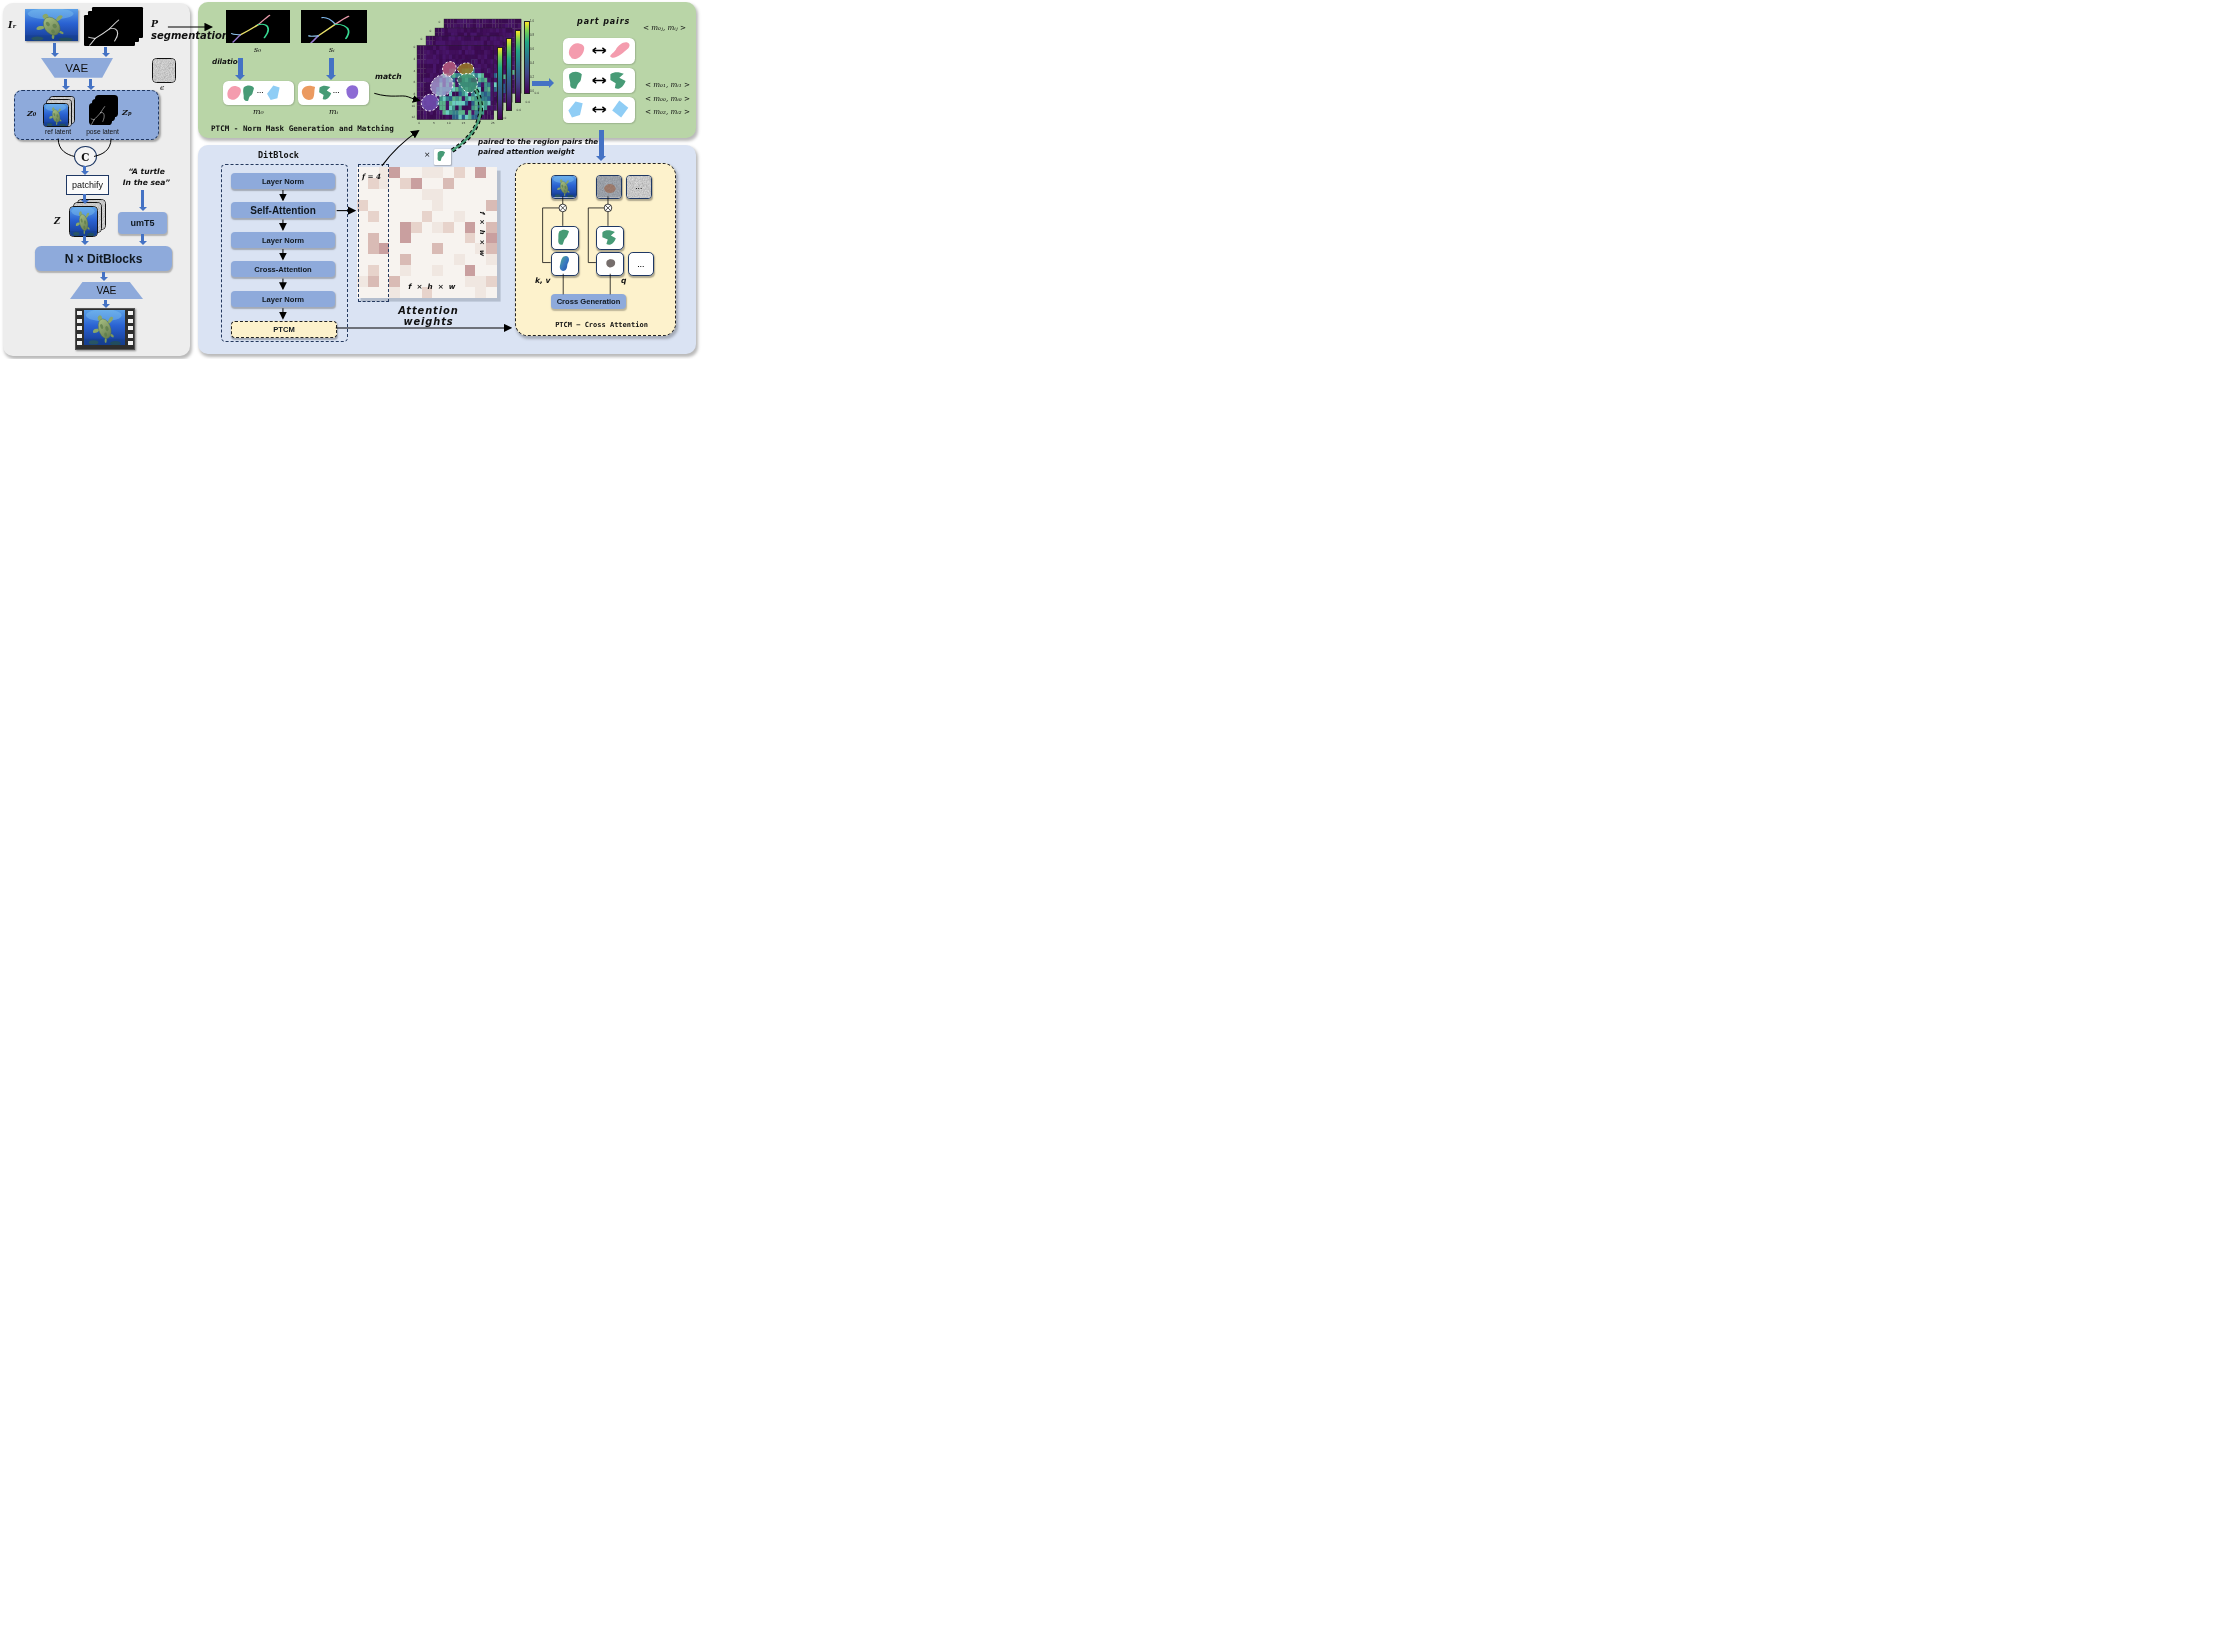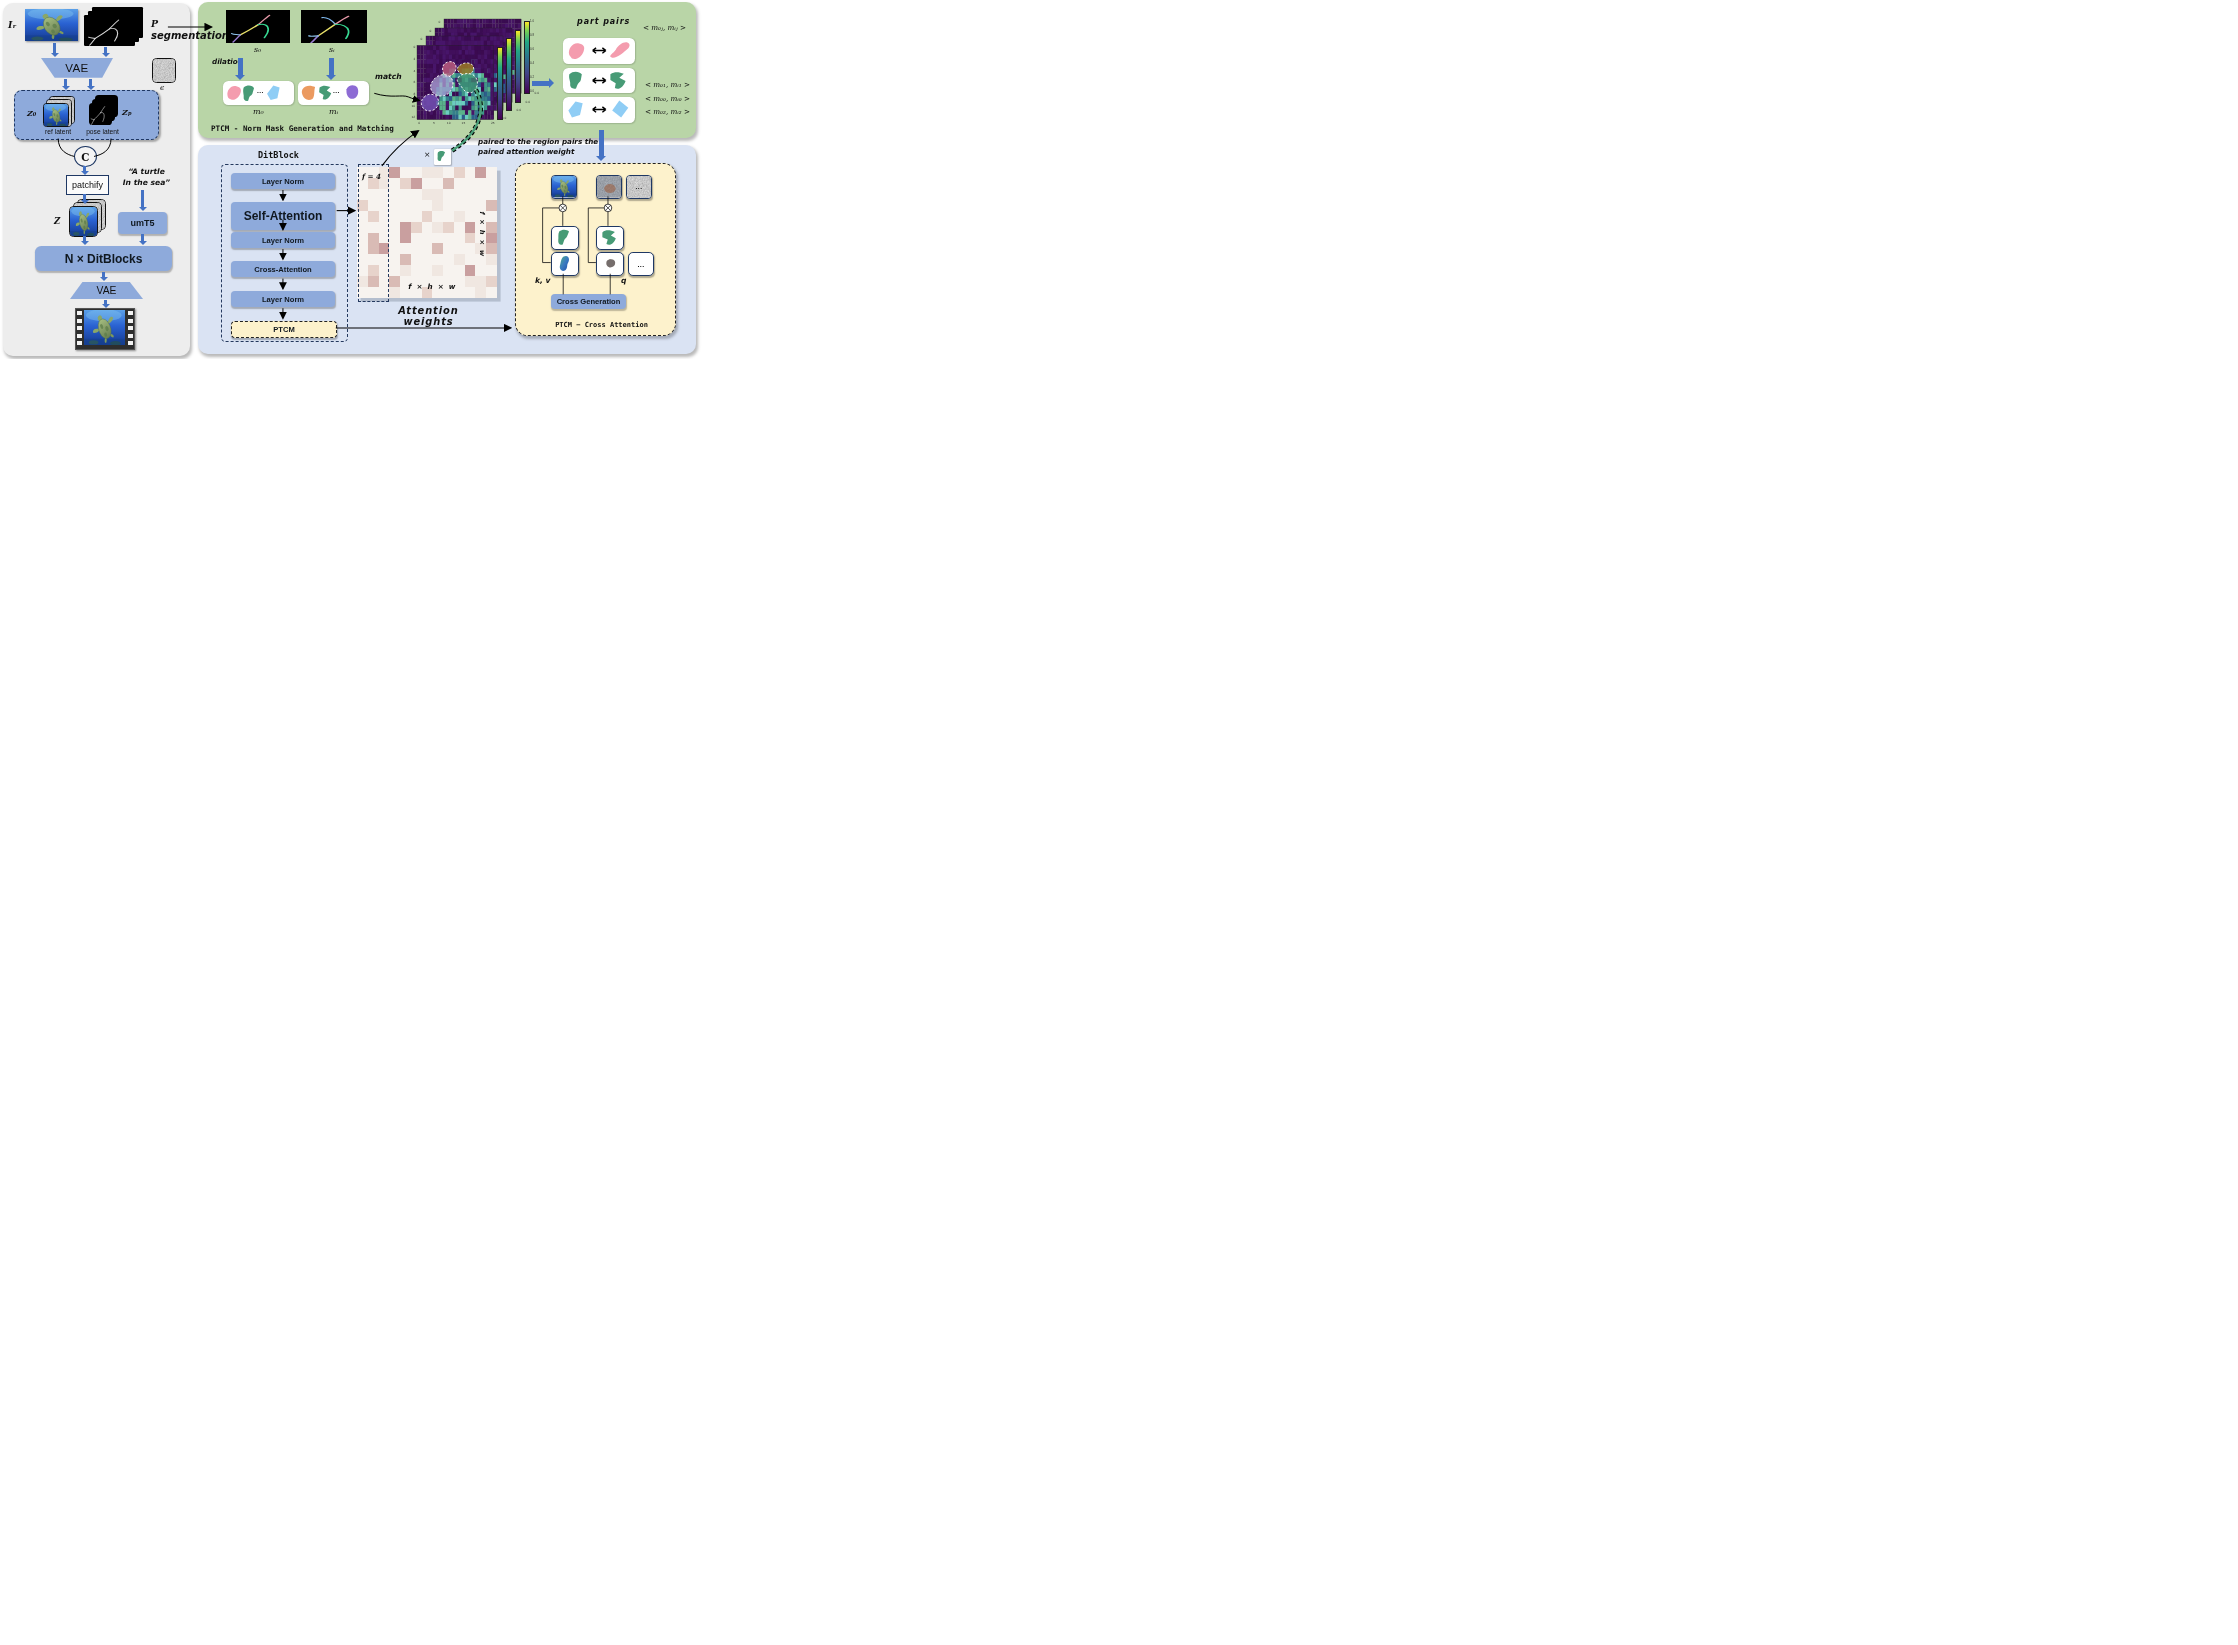--- a/index.html
+++ b/index.html
@@ -1884,21 +1884,21 @@
   <div class="abs math" style="left:645px;top:50px;font-size:7.2px;color:#111;margin-top:44px;">&lt; m₀₀, mᵢ₀ &gt;</div>
   <div class="abs math" style="left:645px;top:80px;font-size:7.2px;color:#111;">&lt; m₀₁, mᵢ₁ &gt;</div>
   <div class="abs math" style="left:645px;top:107px;font-size:7.2px;color:#111;">&lt; m₀₂, mᵢ₂ &gt;</div>
 
   <div class="abs mono" style="left:258px;top:150px;font-size:8.5px;color:#111;text-align:center;">DitBlock</div>
   <div class="abs" style="left:221px;top:164px;width:125px;height:176px;border:1.3px dashed #24395e;border-radius:4.5px;"></div>
 
   <div class="bluebox" style="left:231px;top:173px;width:104px;height:16px;font-size:7.6px;">
       <span>Layer Norm</span>
     </div>
-  <div class="bluebox" style="left:231px;top:202px;width:104px;height:28px;font-size:12px;">
+  <div class="bluebox" style="left:231px;top:202px;width:104px;height:16px;font-size:10px;">
       <span>Self-Attention</span>
     </div>
   <div class="bluebox" style="left:231px;top:232px;width:104px;height:16px;font-size:7.6px;">
       <span>Layer Norm</span>
     </div>
   <div class="bluebox" style="left:231px;top:261px;width:104px;height:16px;font-size:7.6px;">
       <span>Cross-Attention</span>
     </div>
   <div class="bluebox" style="left:231px;top:291px;width:104px;height:16px;font-size:7.6px;">
       <span>Layer Norm</span>

